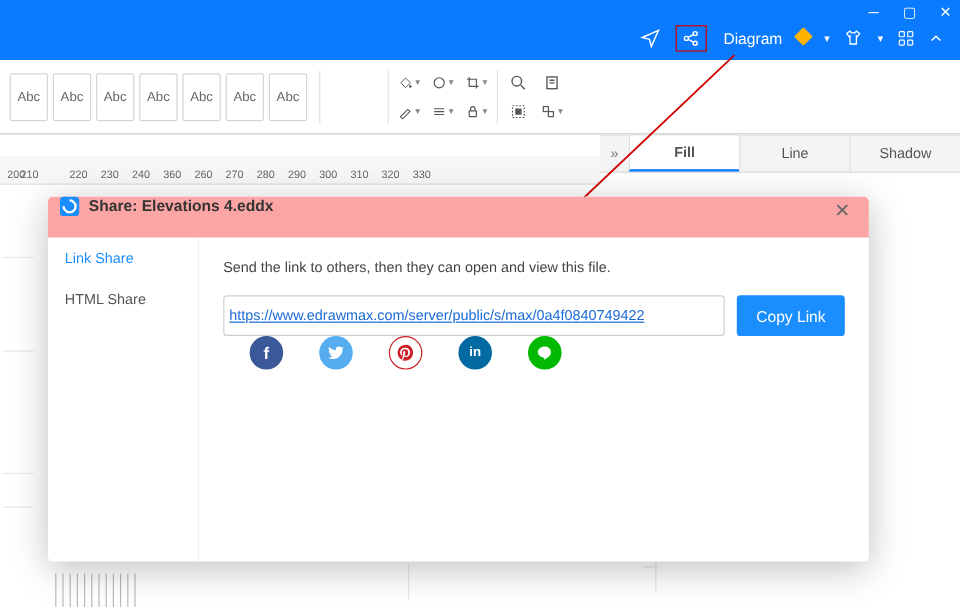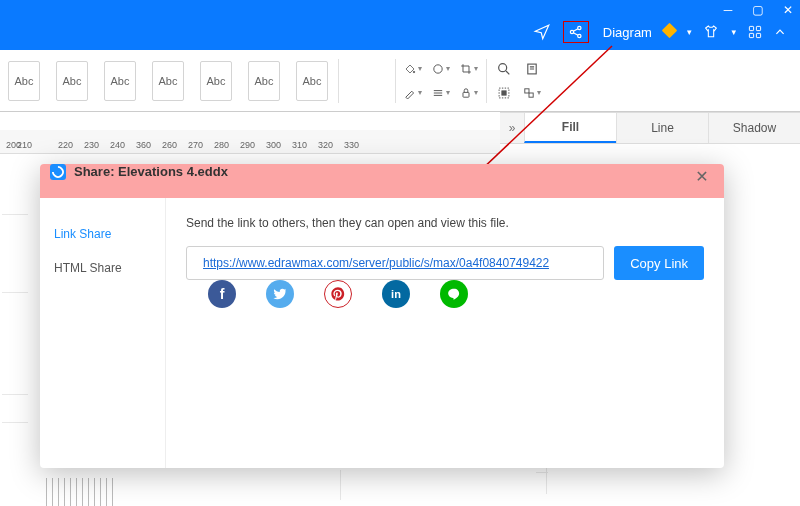--- a/index.html
+++ b/index.html
@@ -10,21 +10,21 @@
   .win-ctrls { position: absolute; top: 4px; right: 6px; display: flex; gap: 18px; }
   .win-ctrls span { width: 12px; height: 12px; display: flex; align-items: center; justify-content: center; font-size: 12px; cursor: default; }
   .title-icons { display: flex; align-items: center; gap: 12px; margin-top: 14px; margin-right: 8px; }
   .title-icon { display: flex; align-items: center; justify-content: center; color: #fff; }
   .highlight-box { border: 1.5px solid #d10000; padding: 2px 4px; }
   .diagram-label { font-size: 13px; margin-left: 2px; }
   .diamond { width: 11px; height: 11px; background: #ffb300; transform: rotate(45deg); display: inline-block; border-radius: 1px; }
 
   
   .ribbon { height: 62px; background: #fff; border-bottom: 1px solid #ccc; display: flex; align-items: center; padding-left: 6px; gap: 4px; }
-  .abc-group { display: flex; gap: 16px; padding: 0 2px; }
+  .abc-group { display: flex; gap: 4px; padding: 0 2px; }
   .abc-btn { width: 32px; height: 40px; border: 1px solid #d4d4d4; background: #fff; display: flex; align-items: center; justify-content: center; font-size: 11px; color: #666; border-radius: 2px; }
   .sep-vert { width: 1px; height: 44px; background: #e0e0e0; margin: 0 4px; }
   .tool-col { display: flex; flex-direction: column; gap: 6px; }
   .tool-row { display: flex; gap: 10px; align-items: center; }
   .tool-icon { width: 18px; height: 18px; display: flex; align-items: center; justify-content: center; color: #555; }
   .drop { font-size: 8px; color: #888; margin-left: 2px; }
 
   
   .side-tabs { position: absolute; right: 0; top: 112px; height: 32px; width: 300px; display: flex; background: #f4f4f4; border-top: 1px solid #ddd; border-bottom: 1px solid #ddd; }
   .close-panel { width: 24px; display:flex; align-items:center; justify-content:center; color:#777;}
@@ -40,27 +40,27 @@
   .faint-line { position:absolute; background:#e8e8e8; }
 
   
   .dialog { position: absolute; left: 40px; top: 164px; width: 684px; height: 304px; background: #fff; border-radius: 4px; box-shadow: 0 6px 30px rgba(0,0,0,.25); display: flex; flex-direction: column; }
   .dlg-head { height: 34px; background: #fca5a5; display: flex; padding: 0 10px; border-radius: 4px 4px 0 0; }
   .dlg-logo { width: 16px; height: 16px; background: #1a8eff; border-radius: 3px; margin-right: 8px; display:flex; align-items:center; justify-content:center;}
   .dlg-logo::before { content:""; width:8px; height:8px; border:2px solid #fff; border-left-color:transparent; border-radius:50%; transform:rotate(45deg);}
   .dlg-title { font-size: 13px; font-weight: 600; color: #333; flex: 1; }
   .dlg-close { width: 24px; height: 24px; display:flex; align-items:center; justify-content:center; color:#666; font-size: 16px; }
   .dlg-body { flex:1; display:flex; }
-  .dlg-side { width: 126px; border-right: 1px solid #eee; padding-top: 19px; }
+  .dlg-side { width: 126px; border-right: 1px solid #eee; padding-top: 0; }
   .dlg-side-item { padding: 10px 14px; font-size: 12px; color: #555; }
   .dlg-side-item.active { color: #1a8eff; }
   .dlg-main { flex:1; padding: 18px 20px; }
   .dlg-desc { font-size: 12px; color: #444; margin-bottom: 16px; }
   .url-row { display:flex; gap:10px; align-items:center; }
-  .url-box { flex:1; height: 34px; border:1px solid #d0d0d0; border-radius:3px; display:flex; align-items:center; padding:0 16px; }
+  .url-box { flex:1; height: 34px; border:1px solid #d0d0d0; border-radius:3px; display:flex; align-items:center; padding:0 4px; }
   .url-link { font-size: 12px; color: #1a6ad6; text-decoration: underline; white-space: nowrap; overflow: hidden; }
   .copy-btn { height: 34px; padding: 0 16px; background:#1a8eff; color:#fff; border:none; border-radius:3px; font-size:13px; }
   .share-label { margin-top: 58px; font-size: 12px; color:#555; margin-bottom: 14px;}
   .share-icons { display:flex; gap: 30px; padding-left: 22px; }
   .s-icon { width: 28px; height: 28px; border-radius: 50%; display:flex; align-items:center; justify-content:center; color:#fff; font-weight: bold; font-size:14px; }
 
   
   .arrow-svg { position:absolute; left: 440px; top: 42px; pointer-events:none; }
 
   

